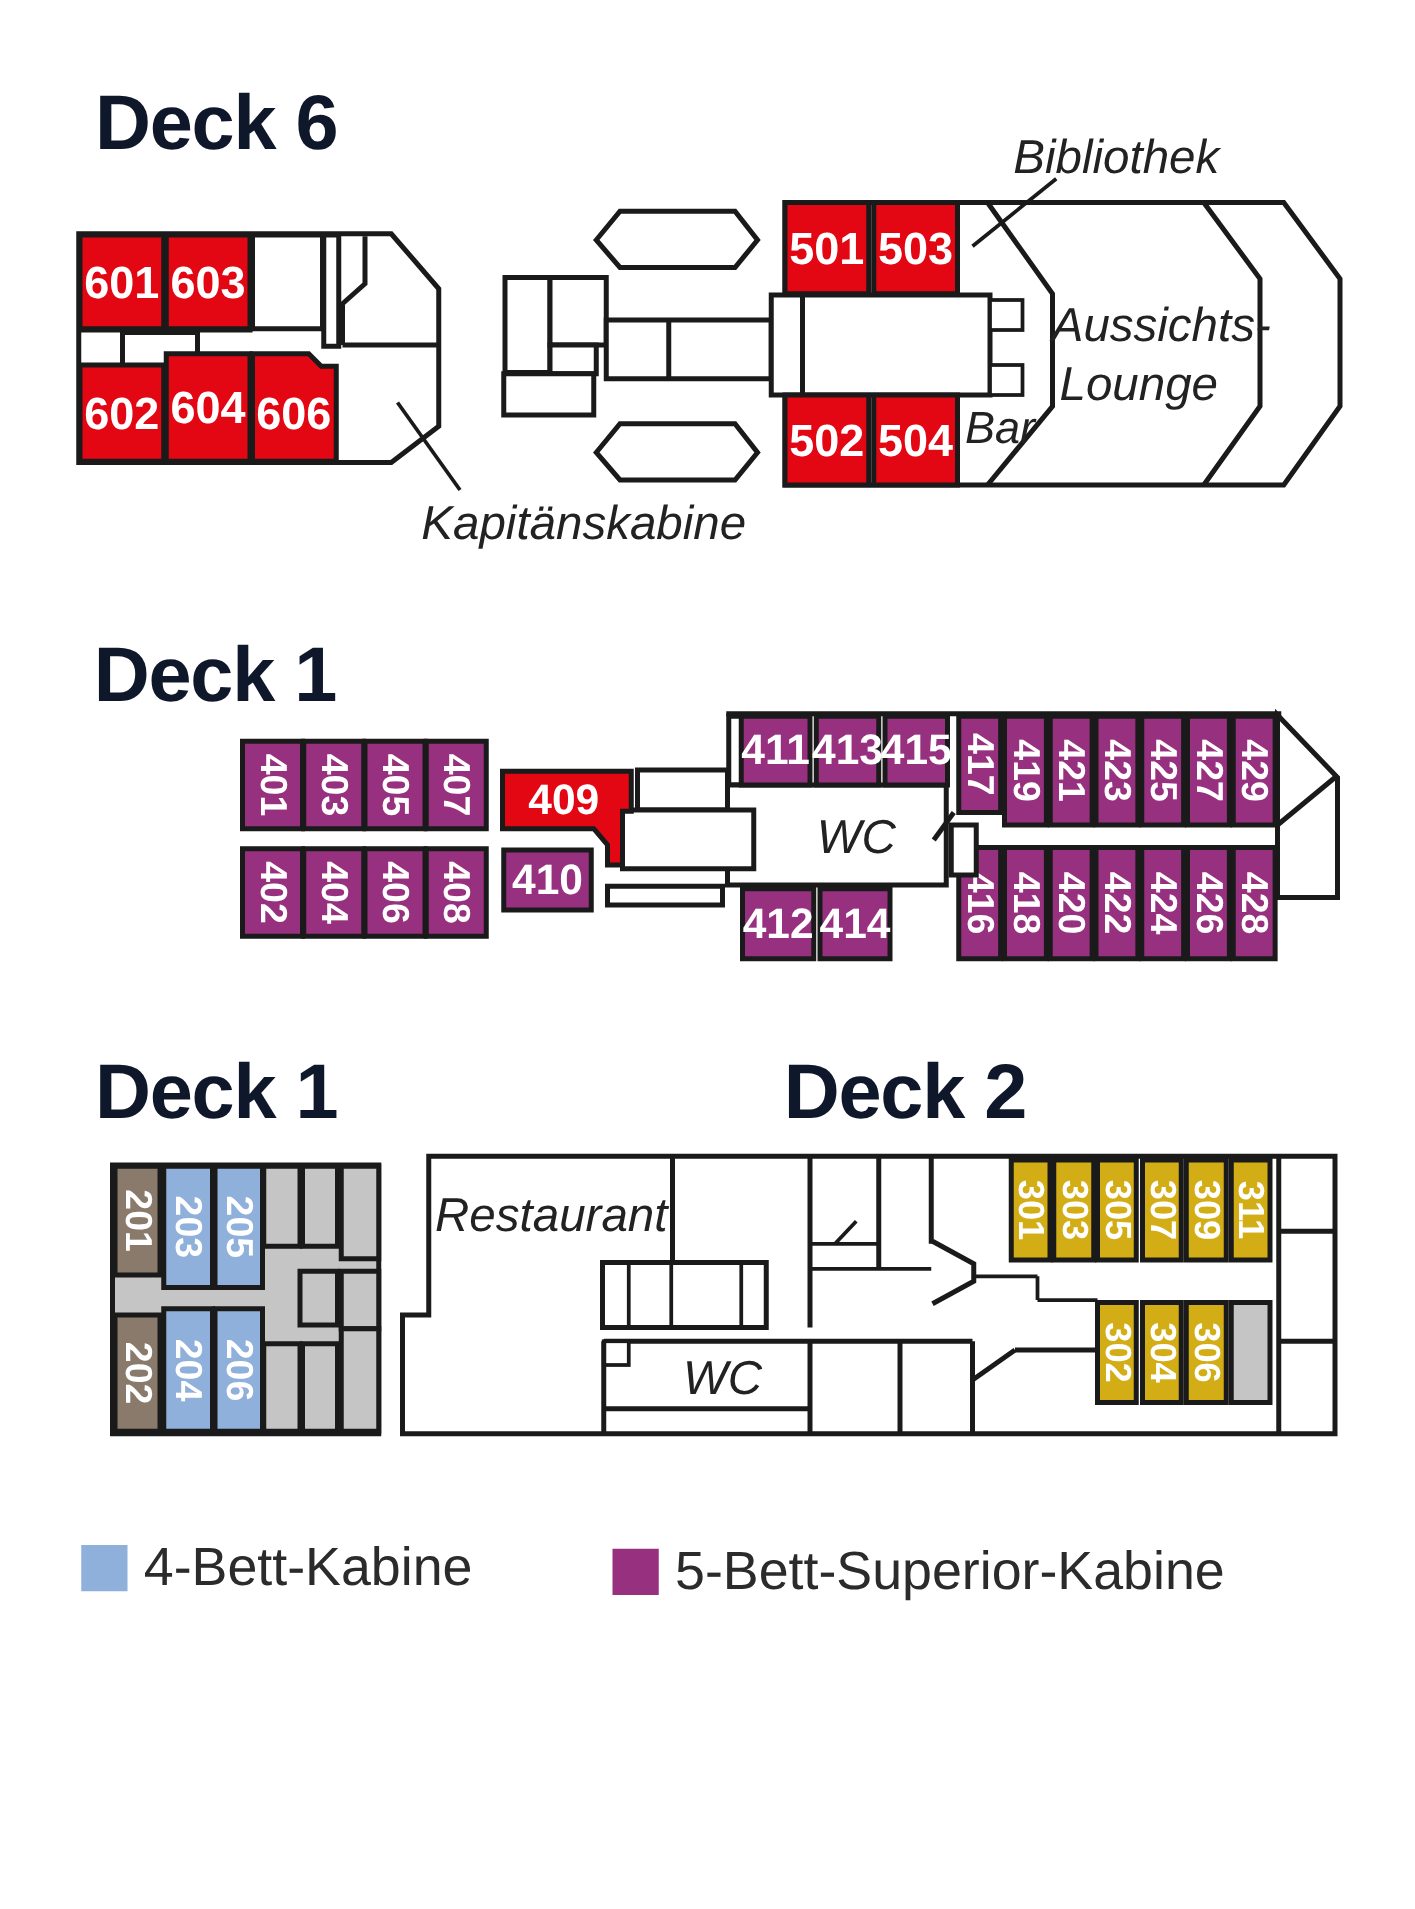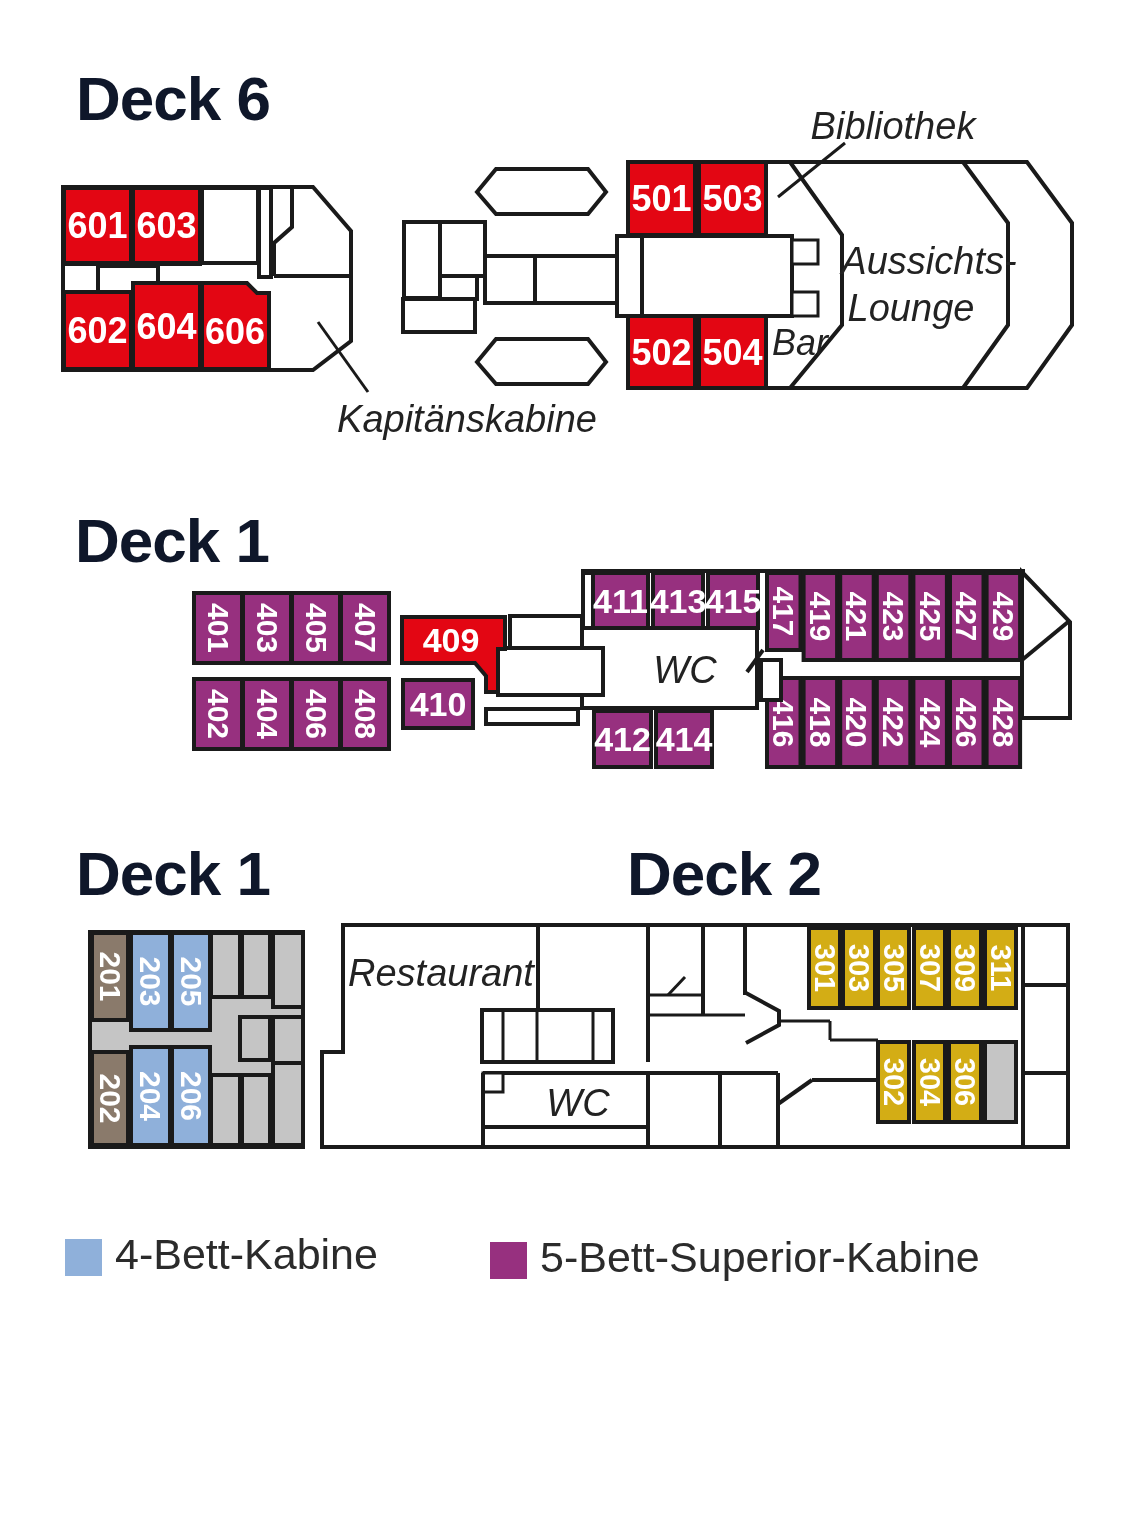--- a/index.html
+++ b/index.html
@@ -7,21 +7,21 @@
          font-family:"Liberation Sans", sans-serif;}
   .deck-title{position:absolute;margin:16px;font-size:62px;font-weight:700;color:#0f172a;
               letter-spacing:-1px;line-height:1;white-space:nowrap;}
   .t6{left:60px;top:52px;}
   .t5{left:613px;top:52px;}
   .t4{left:59px;top:494px;}
   .t2{left:60px;top:827px;}
   .t3{left:611px;top:827px;}
   #plan{position:absolute;left:0;top:0;}
   .legend{position:absolute;left:0;top:0;width:1132px;height:1527px;pointer-events:none;}
-  .li{position:absolute;display:flex;align-items:flex-end;height:44px;}
+  .li{position:absolute;display:flex;align-items:center;height:44px;}
   .sw{display:inline-block;width:37px;height:37px;margin-right:13px;flex:0 0 auto;}
   .ll{font-size:43px;color:#2b2b2b;line-height:1;white-space:nowrap;}
 </style>
 </head>
 <body>
 
 <div class="stage">
   <h2 class="deck-title t6">Deck 6</h2>
   <h2 class="deck-title t4">Deck 1</h2>
   <h2 class="deck-title t2">Deck 1</h2>

